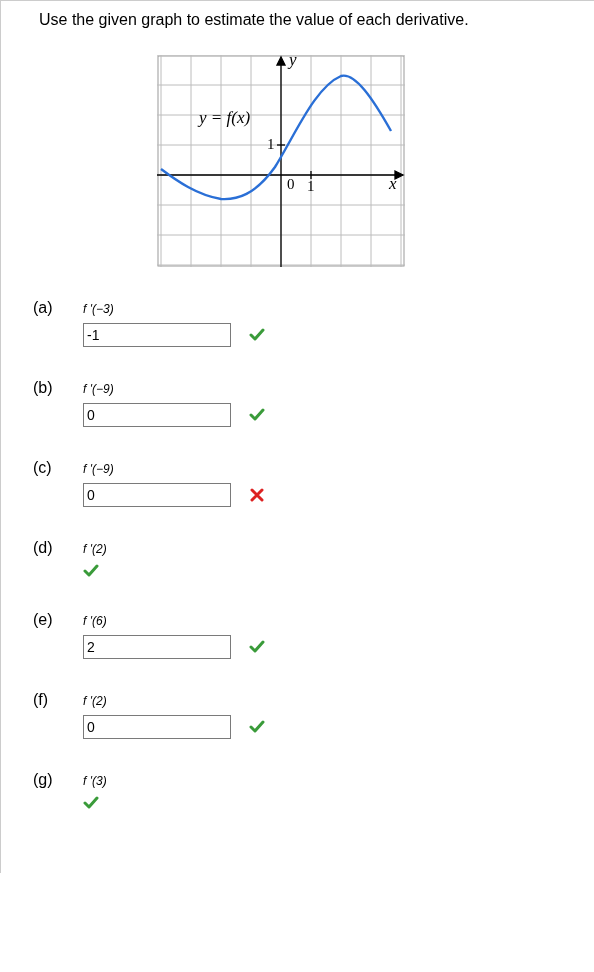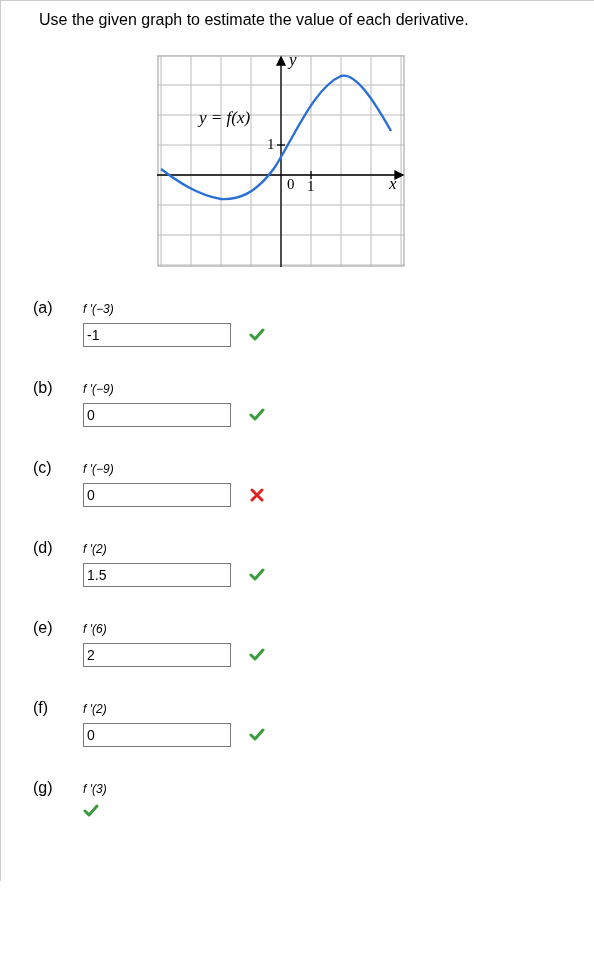--- a/index.html
+++ b/index.html
@@ -154,21 +154,20 @@
           </svg></span>
     </div>
   </div>
 
   <div class="part">
     <div class="part-label">
       <span class="letter">(d)</span>
       <span class="prompt">f '(2)</span>
     </div>
     <div class="input-row">
-      <input class="ans" type="text" value="1.5" style="">
       <span class="mark"><svg width="16" height="16" viewBox="0 0 16 16">
             <path d="M2 8 L6 12 L14 3" fill="none" stroke="#3a9b3a" stroke-width="3" stroke-linecap="round" stroke-linejoin="round"></path>
           </svg></span>
     </div>
   </div>
 
   <div class="part">
     <div class="part-label">
       <span class="letter">(e)</span>
       <span class="prompt">f '(6)</span>

